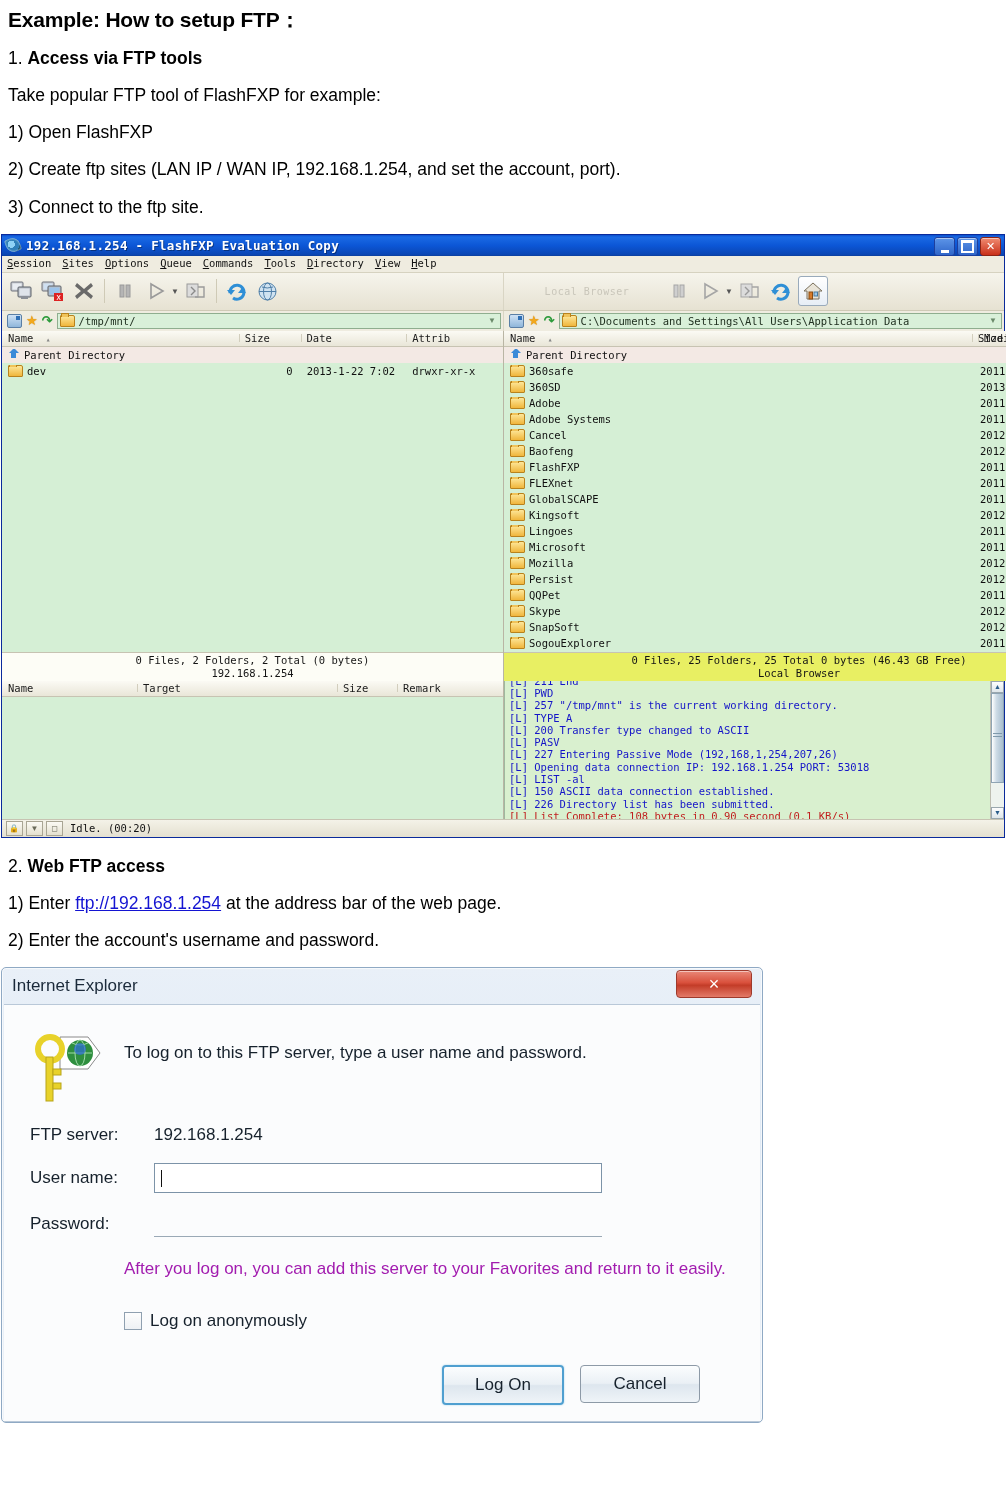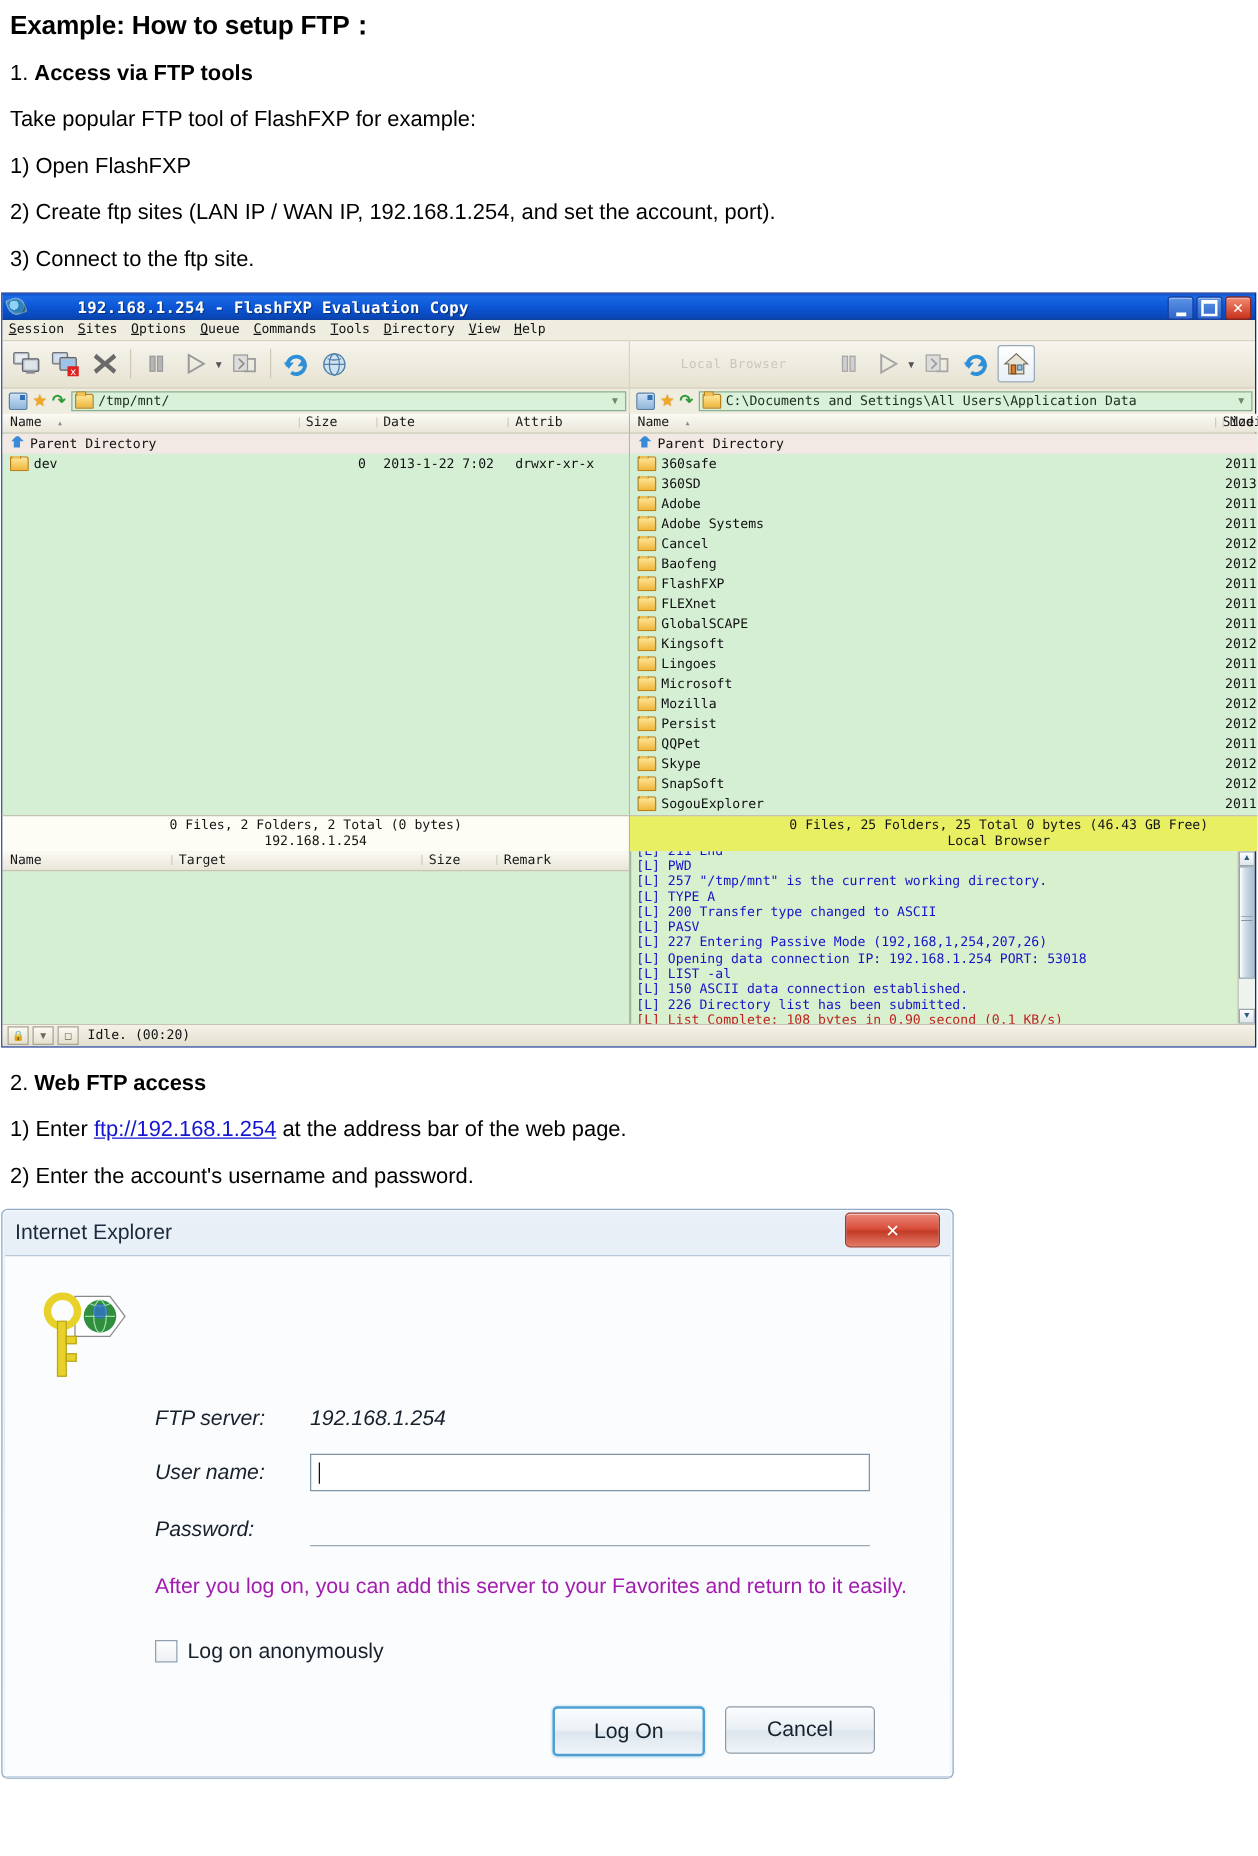--- a/index.html
+++ b/index.html
@@ -45,21 +45,20 @@
     background: #ece9d8;
     box-sizing: border-box;
   }
   .ffxp-titlebar {
     height: 21px;
     background: linear-gradient(to bottom,#0b4ecb 0%,#1a6ae4 10%,#0c56d6 50%,#0a46b5 92%,#0c3f9d 100%);
     display: flex;
     align-items: center;
     padding-left: 4px;
     position: relative;
-    gap: 36px;
   }
   .ffxp-title-text {
     color: #fff;
     font-family: "DejaVu Sans Mono", monospace;
     font-size: 12.5px;
     font-weight: bold;
     margin-left: 6px;
     letter-spacing: 0.3px;
     text-shadow: 1px 1px 0 rgba(0,0,0,0.35);
   }
@@ -374,21 +373,21 @@
   }
   .ie-row1 { display:flex; align-items:flex-start; gap: 22px; }
   .key-globe {
     width: 72px; height: 78px; position: relative; flex: 0 0 auto;
   }
   .ie-prompt {
     font-size: 17px; color: #16212c; margin-top: 14px;
     font-family: "Liberation Sans", sans-serif;
   }
   .ie-field-row {
-    display: flex; align-items: center; margin-left: 94px; margin-top: 18px; font-style: italic;
+    display: flex; align-items: center; margin-top: 18px;
   }
   .ie-label {
     width: 124px; font-size: 17px; color:#16212c;
   }
   .ie-value { font-size: 17px; color:#16212c; }
   .ie-input {
     width: 448px; height: 30px;
     border: 1px solid #7c93a8;
     background: #fff;
     box-sizing: border-box;
@@ -846,20 +845,21 @@
           <ellipse cx="50" cy="24" rx="5" ry="13" fill="none" stroke="#9fd9a8"></ellipse>
           <path d="M38 24 h24" stroke="#9fd9a8" fill="none"></path>
           <path d="M42 14 q8 4 16 0" stroke="#9fd9a8" fill="none"></path>
           <circle cx="50" cy="20" r="6" fill="#2f6fd0" opacity=".75"></circle>
           <circle cx="20" cy="20" r="12" fill="none" stroke="#e8d22a" stroke-width="6"></circle>
           <rect x="16" y="28" width="7" height="44" fill="#e8d22a" stroke="#b8a418"></rect>
           <rect x="23" y="40" width="8" height="6" fill="#e8d22a" stroke="#b8a418"></rect>
           <rect x="23" y="54" width="8" height="6" fill="#e8d22a" stroke="#b8a418"></rect>
         </svg>
       </div>
+      <div class="ie-prompt">To log on to this FTP server, type a user name and password.</div>
     </div>
 
     <div class="ie-field-row">
       <span class="ie-label">FTP server:</span>
       <span class="ie-value">192.168.1.254</span>
     </div>
 
     <div class="ie-field-row">
       <span class="ie-label">User name:</span>
       <div class="ie-input">

